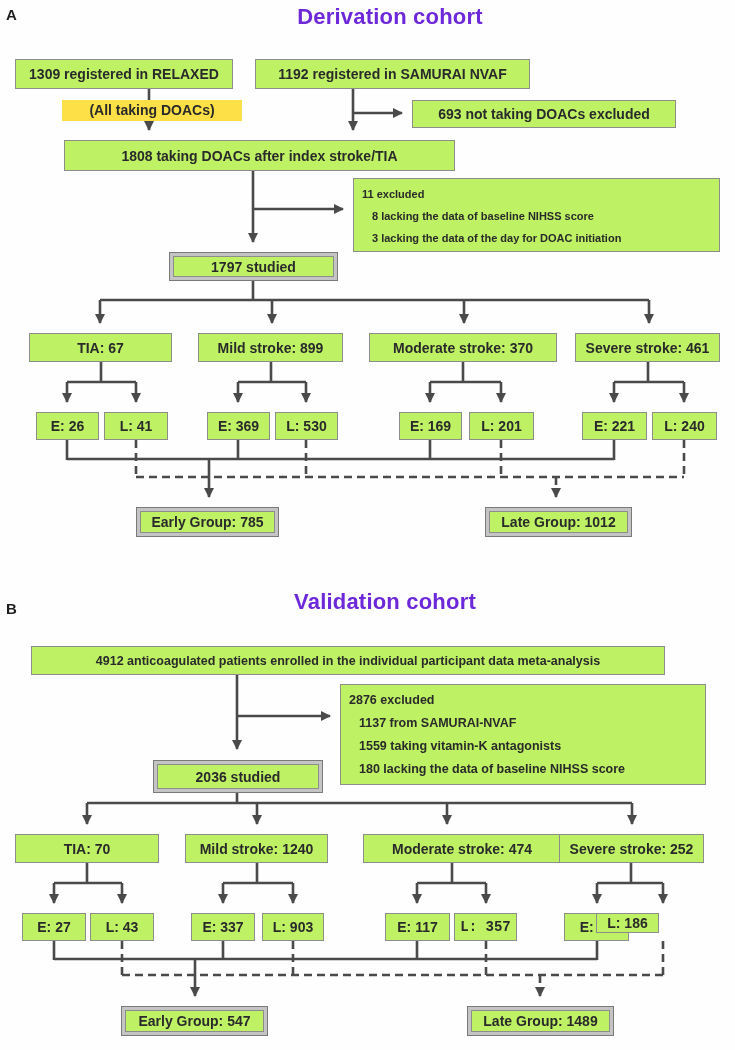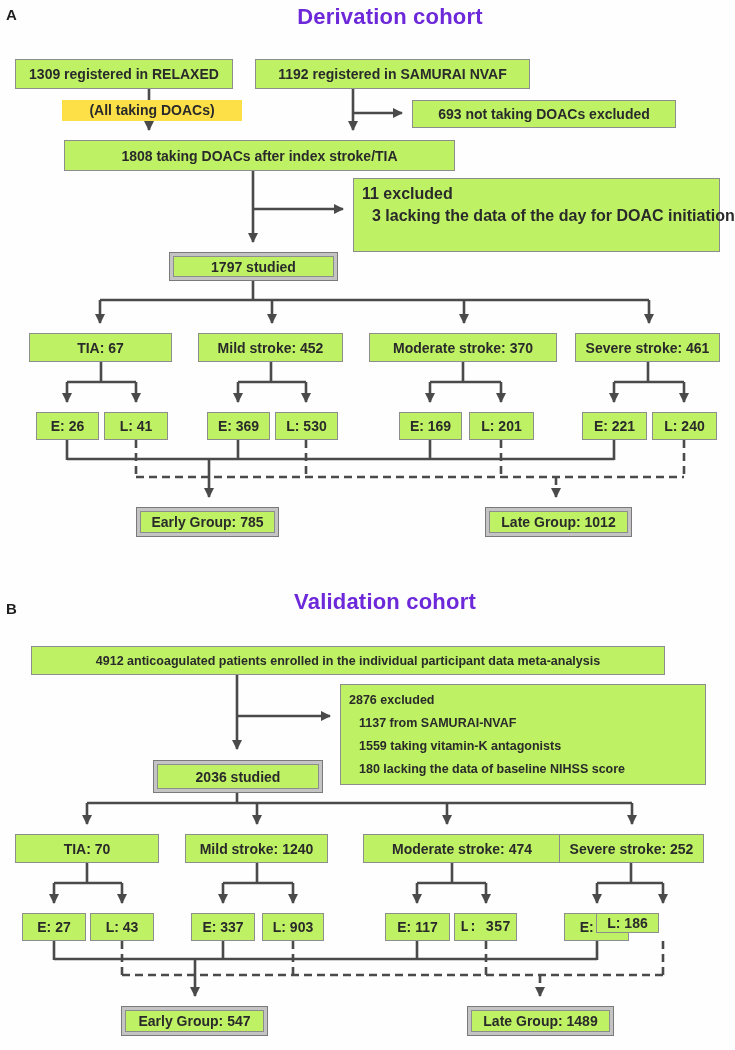--- a/index.html
+++ b/index.html
@@ -18,21 +18,21 @@
   .thick{
     border:1px solid #7a7a7a;
     box-shadow: inset 0 0 0 3px #c4c4c4, inset 0 0 0 4px #8d8d8d;
   }
   .mlbox{
     flex-direction:column;align-items:flex-start;justify-content:flex-start;
     padding:4px 6px 2px 8px;
   }
   .xline{line-height:22px;white-space:nowrap;}
   .xline.indent{padding-left:10px;}
-  .fs12 .xline{font-size:16px;}
+  .fs12 .xline{font-size:11px;}
   .fs125{font-size:12.5px;}
   .mlbox.b .xline{line-height:23px;font-size:12.5px;}
   .note{
     position:absolute;background:#fde047;font-size:14px;font-weight:700;color:#2a2a2a;
     text-align:center;line-height:21px;white-space:nowrap;
   }
 </style>
 </head>
 <body>
 
@@ -110,27 +110,28 @@
   <div class="box" style="left:255px;top:59px;width:275px;height:30px;">1192 registered in SAMURAI NVAF</div>
 
   <div class="note" style="left:62px;top:100px;width:180px;height:21px;">(All taking DOACs)</div>
 
   <div class="box" style="left:412px;top:100px;width:264px;height:28px;">693 not taking DOACs excluded</div>
 
   <div class="box" style="left:64px;top:140px;width:391px;height:31px;">1808 taking DOACs after index stroke/TIA</div>
 
   <div class="box mlbox fs12" style="left:353px;top:178px;width:367px;height:74px;">
     <div class="xline">11 excluded</div>
+    <div class="xline indent">8 lacking the data of baseline NIHSS score</div>
     <div class="xline indent">3 lacking the data of the day for DOAC initiation</div>
   </div>
 
   <div class="box thick" style="left:169px;top:252px;width:169px;height:29px;">1797 studied</div>
 
   <div class="box" style="left:29px;top:333px;width:143px;height:29px;">TIA: 67</div>
-  <div class="box" style="left:198px;top:333px;width:145px;height:29px;">Mild stroke: 452</div>
+  <div class="box" style="left:198px;top:333px;width:145px;height:29px;">Mild stroke: 899</div>
   <div class="box" style="left:369px;top:333px;width:188px;height:29px;">Moderate stroke: 370</div>
   <div class="box" style="left:575px;top:333px;width:145px;height:29px;">Severe stroke: 461</div>
 
   <div class="box" style="left:36px;top:412px;width:63px;height:28px;">E: 26</div>
   <div class="box" style="left:104px;top:412px;width:64px;height:28px;">L: 41</div>
   <div class="box" style="left:207px;top:412px;width:63px;height:28px;">E: 369</div>
   <div class="box" style="left:275px;top:412px;width:63px;height:28px;">L: 530</div>
   <div class="box" style="left:399px;top:412px;width:63px;height:28px;">E: 169</div>
   <div class="box" style="left:469px;top:412px;width:65px;height:28px;">L: 201</div>
   <div class="box" style="left:582px;top:412px;width:65px;height:28px;">E: 221</div>

